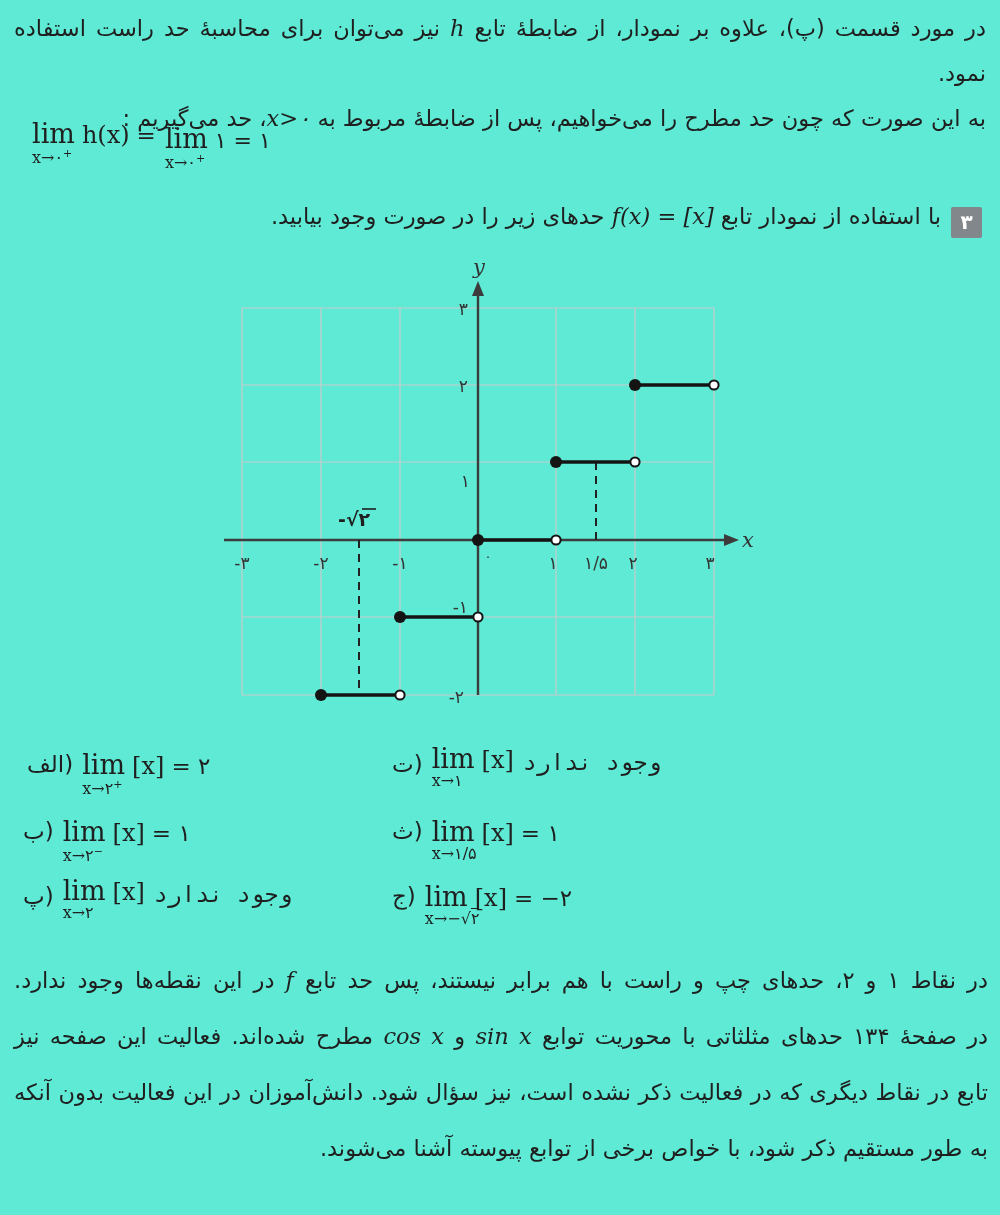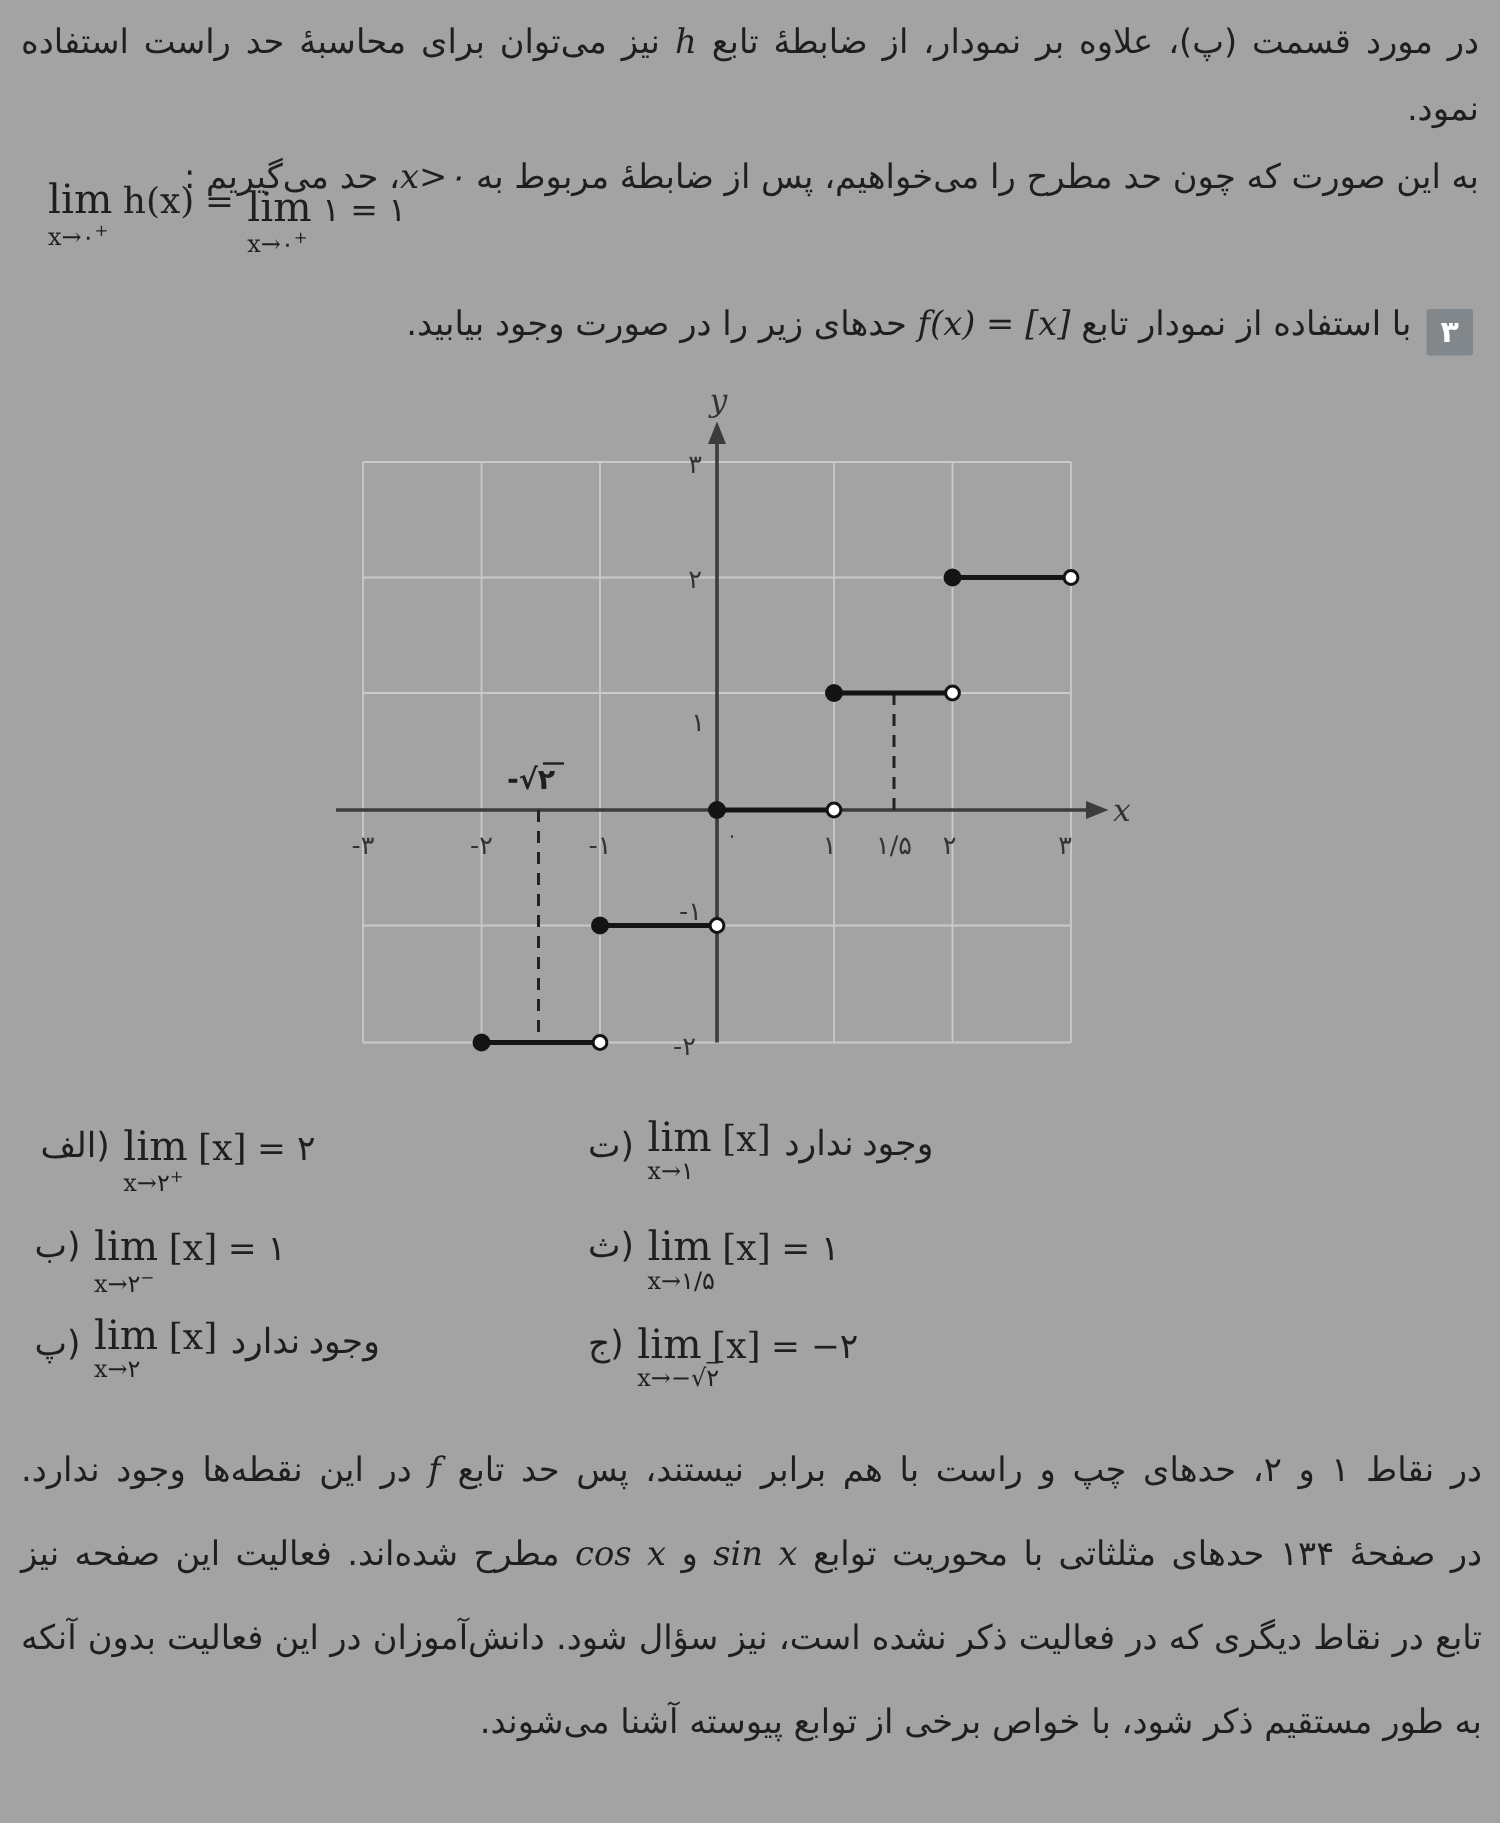--- a/index.html
+++ b/index.html
@@ -1,16 +1,16 @@
 <!DOCTYPE html>
 <html><head>
 <meta charset="utf-8">
 <style>
   html,body{margin:0;padding:0;background:#ffffff;}
-  #page{position:relative;width:1000px;height:1215px;background:#a3a3a3;overflow:hidden;
+  #page{position:relative;width:1000px;height:1215px;background:#5eead4;overflow:hidden;
         color:#1f1f1f;}
   .fa{font-family:"DejaVu Sans",sans-serif;margin-top:10px;}
   .it{}
   .para{position:absolute;direction:rtl;font-family:"DejaVu Sans",sans-serif;
         font-size:22.5px;color:#1f1f1f;}
   .jline{text-align:justify;text-align-last:justify;}
   .rline{text-align:right;}
   .mathltr{direction:ltr;unicode-bidi:isolate;font-family:"DejaVu Serif",serif;font-style:italic;}
   
   .numbox{display:inline-block;width:31px;height:31px;line-height:31px;text-align:center;
@@ -21,21 +21,21 @@
   .albl{font-family:"DejaVu Sans",sans-serif;font-size:23px;padding-top:6px;}
   .limstack{display:inline-flex;flex-direction:column;line-height:1;}
   .limtop{display:flex;align-items:baseline;gap:7px;}
   .limword{font-family:"DejaVu Serif",serif;font-size:27px;}
   .limbody{font-family:"DejaVu Serif",serif;font-size:24px;}
   .limeq{font-family:"DejaVu Serif",serif;font-size:23px;}
   .limsub{font-family:"DejaVu Serif",serif;font-size:16px;margin-top:1px;align-self:flex-start;
           white-space:nowrap;direction:ltr;}
   .limsub sup{font-size:11px;}
   .radicand{border-top:1.5px solid #1f1f1f;padding-top:0px;}
-  .phrase{font-family:Liberation Serif, serif;font-size:23px;direction:rtl;padding-top:4px;}
+  .phrase{font-family:Liberation Mono, monospace;font-size:23px;direction:rtl;padding-top:4px;}
   svg text{direction:ltr;}
 </style>
 </head>
 <body>
 
 <div id="page">
 
   <div class="para" style="left:14px;top:6px;width:972px;line-height:45px;">
     <div class="jline"><span>در مورد قسمت (پ)، علاوه بر نمودار، از ضابطهٔ تابع</span> <span class="mathltr">h</span> <span>نیز می‌توان برای محاسبهٔ حد راست استفاده نمود.</span></div>
     <div class="rline"><span>به این صورت که چون حد مطرح را می‌خواهیم، پس از ضابطهٔ مربوط به</span> <span class="mathltr">x&gt;۰</span><span>، حد می‌گیریم :</span></div>

